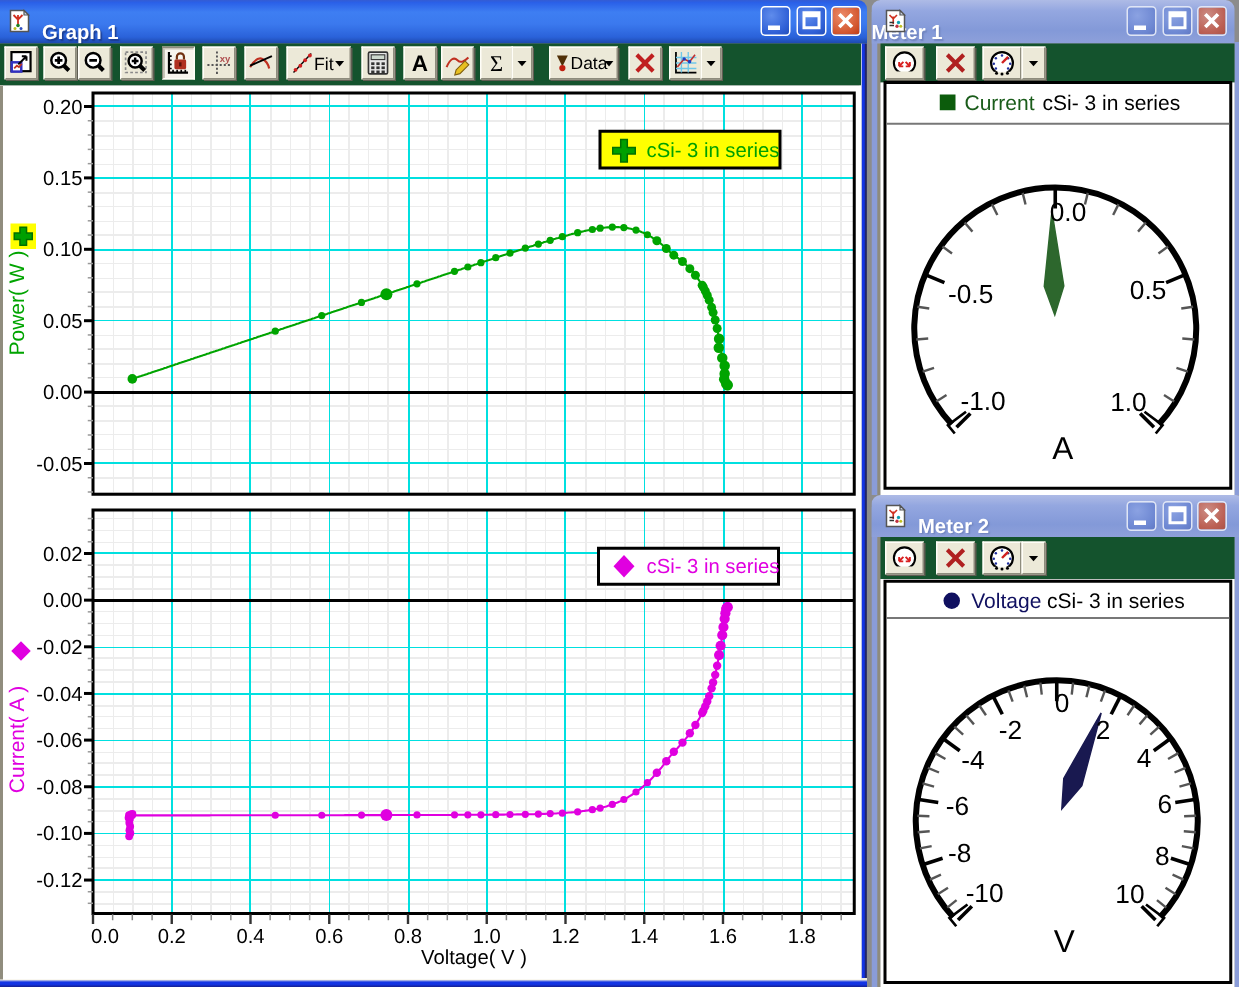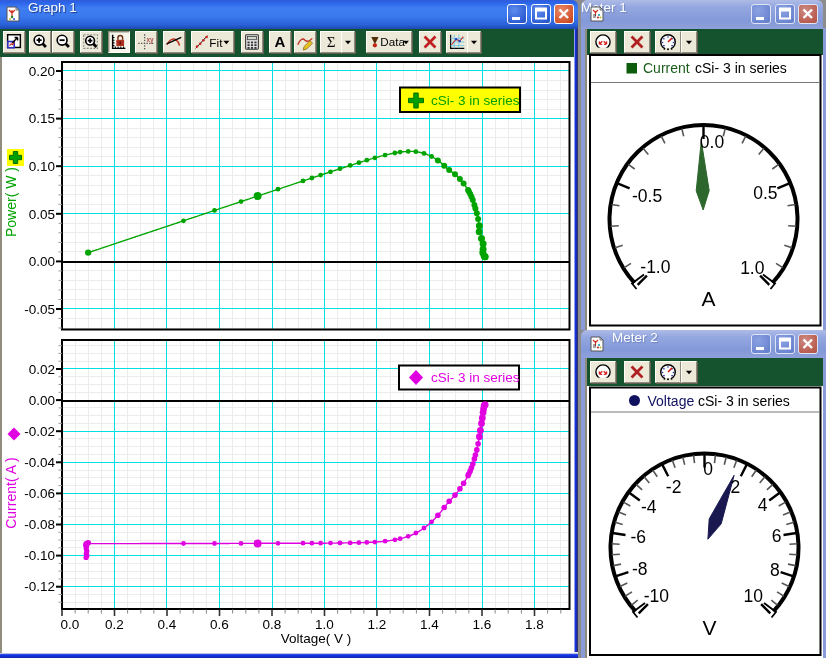--- a/index.html
+++ b/index.html
@@ -1,17 +1,17 @@
 <!DOCTYPE html>
 <html><head><meta charset="utf-8"><style>
 *{margin:0;padding:0;box-sizing:border-box}
 html,body{width:826px;height:658px;overflow:hidden}
 body{background:#8c8c8c;font-family:"Liberation Sans",sans-serif;position:relative}
 .win{position:absolute;overflow:hidden}
-.tbar{position:absolute;left:0;right:0;display:flex;align-items:flex-start;color:#fff;font-weight:normal;font-size:13.5px}
+.tbar{position:absolute;left:0;right:0;display:flex;align-items:flex-end;color:#fff;font-weight:bold;font-size:13.5px}
 .tbar-active{background:linear-gradient(180deg,#345cd3 0%,#2a60e8 6%,#3e7ef2 28%,#3b79ee 55%,#2a62da 85%,#1d49ad 100%);text-shadow:1px 1px 1px #1a3a8c}
 .tbar-inactive{background:linear-gradient(180deg,#aebbe6 0%,#94a7e0 25%,#8399d8 70%,#8ea0da 100%);text-shadow:1px 1px 1px #6f83bd}
 .capbtn{width:20px;height:20px;border-radius:3px;border:1px solid #fff;display:inline-block;position:absolute;top:4px}
 .cb-blue{background:radial-gradient(circle at 35% 30%,#5f8cec,#2f5fd6 70%,#2450b8)}
 .cb-red{background:radial-gradient(circle at 35% 30%,#ec8a68,#d45932 65%,#bc3a15)}
 .cb-blue-i{background:radial-gradient(circle at 35% 30%,#8ba2e2,#6d87d2 70%,#6179c4);border-color:#dfe5f5}
 .cb-red-i{background:radial-gradient(circle at 35% 30%,#cc8d85,#bc6054 65%,#aa5246);border-color:#dfe5f5}
 .glyph{position:absolute;left:0;top:0;width:18px;height:18px}
 .toolbar{position:absolute;background:#14532d}
 .tb{position:absolute;background:#ece9d8;border:1px solid;border-color:#fffef8 #8e8c7d #8e8c7d #fffef8;box-shadow:1px 1px 0 #5f5d52}

